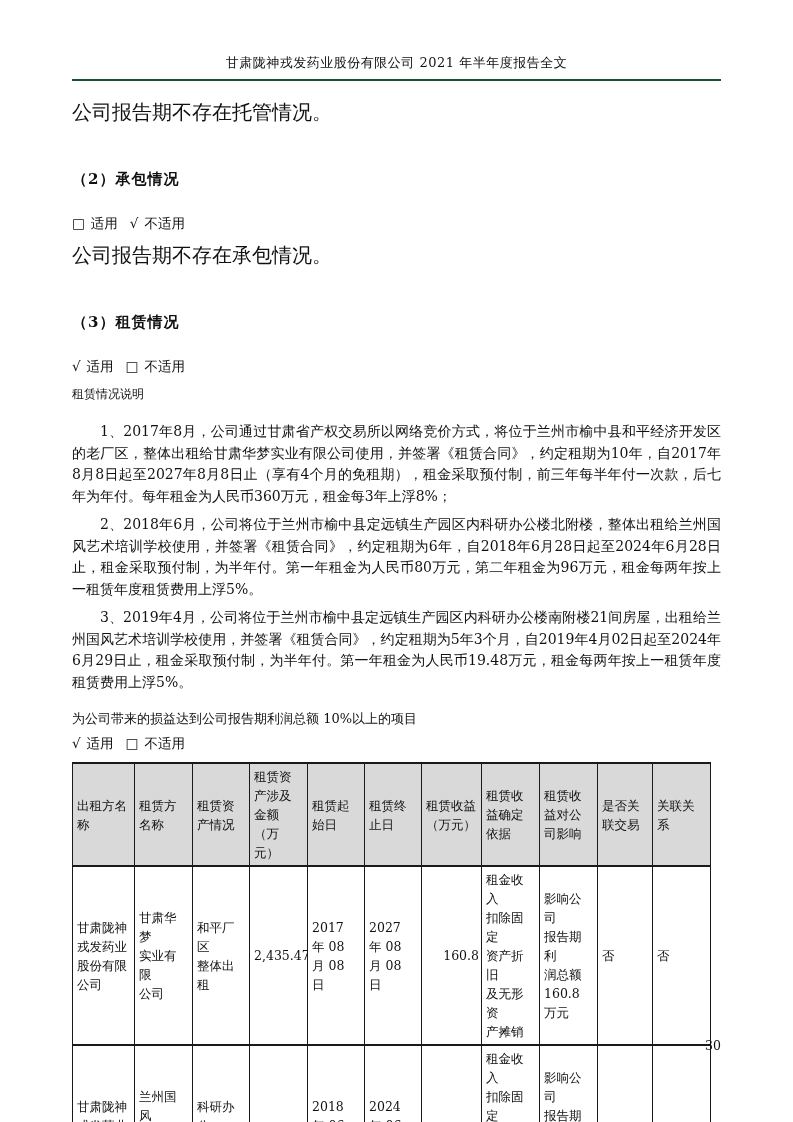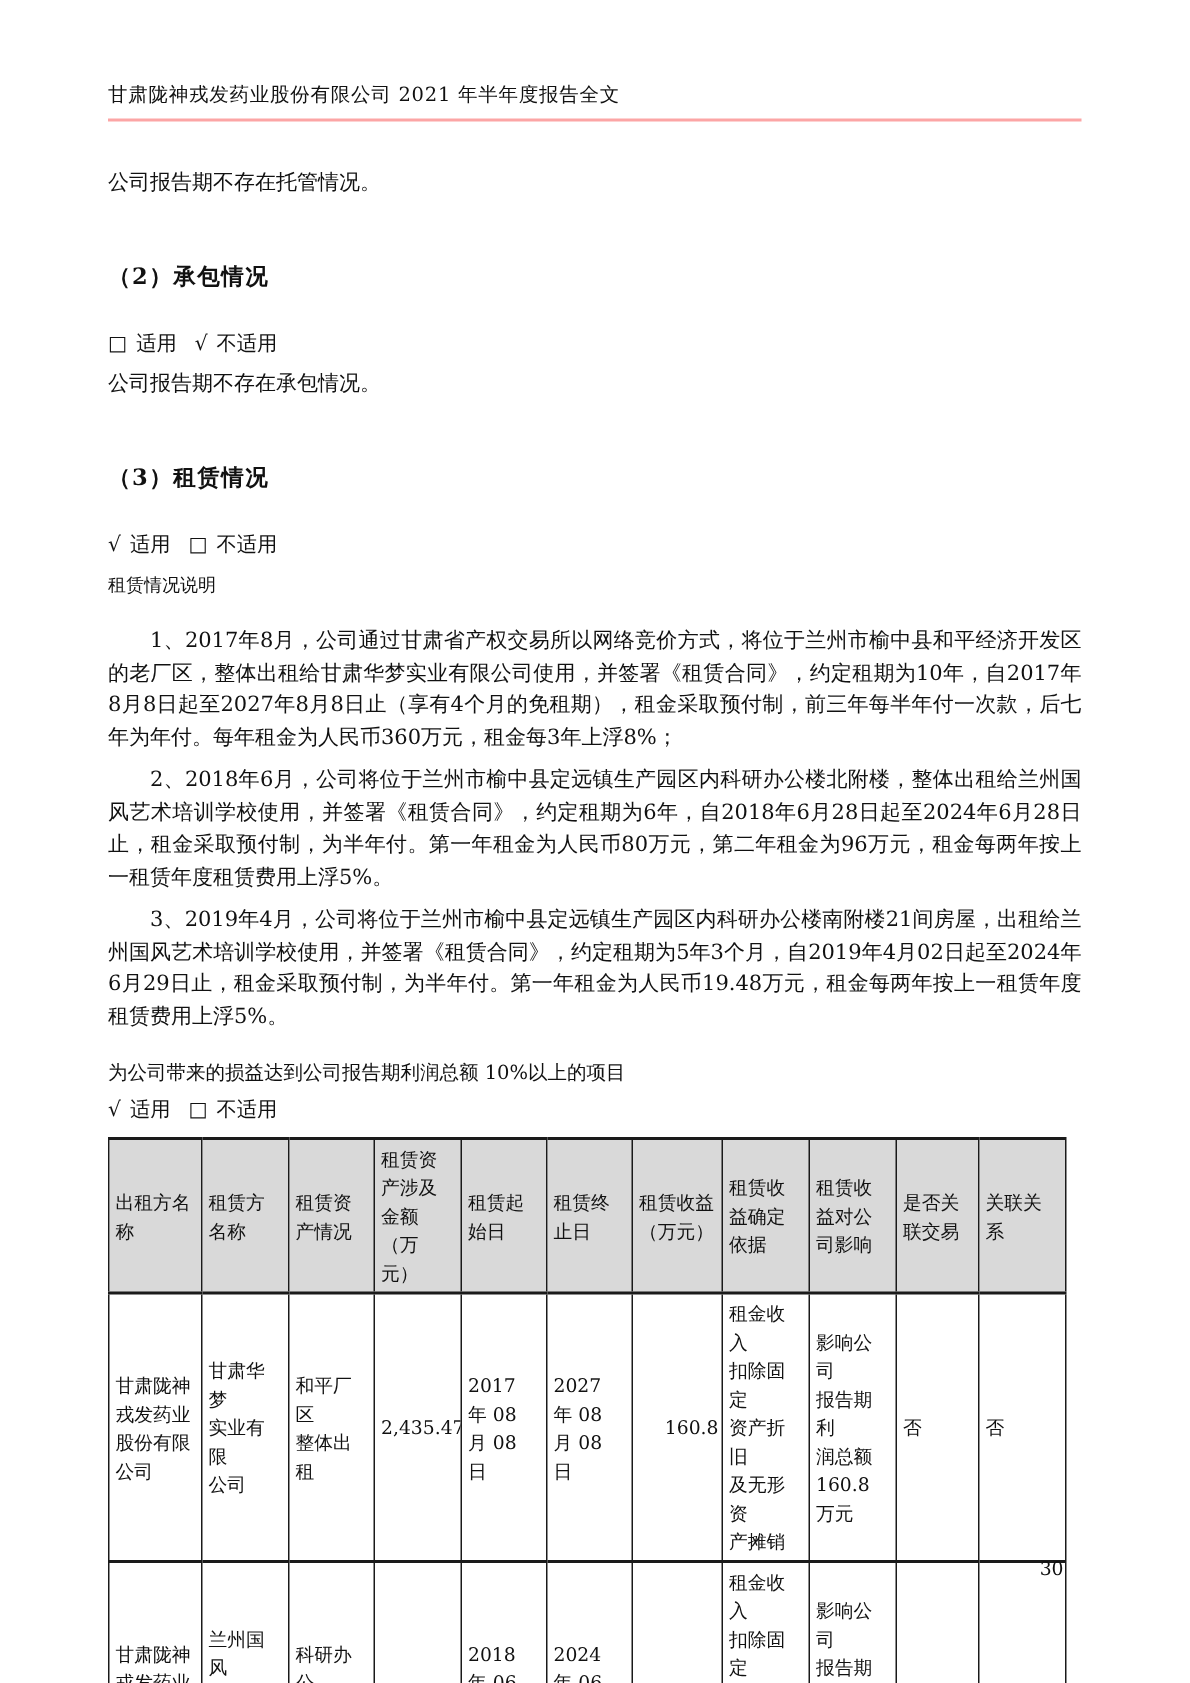--- a/index.html
+++ b/index.html
@@ -10,27 +10,27 @@
     position:relative;
     overflow:hidden;
   }
   .page {
     box-sizing:border-box;
     width:793px; height:1122px;
     padding:54px 72px 0 72px;
     position:relative;
   }
   .doc-header {
-    text-align:left;
+    text-align:center;
     font-size:13px;
     letter-spacing:0.5px;
     padding-bottom:7px;
-    border-bottom:2px solid #fca5a5;
-  }
-  .note { font-size:14px; margin:32px 0 0 0; }
+    border-bottom:2px solid #14532d;
+  }
+  .note { font-size:20px; margin:18px 0 0 0; }
   .sec-heading {
     font-size:15px; font-weight:bold;
     margin:44px 0 0 0;
     letter-spacing:1px;
   }
   .applicability { font-size:13.5px; margin:26px 0 0 0; }
   .applicability .mark { display:inline-block; margin-right:6px; }
   .applicability .lbl  { display:inline-block; margin-right:12px; }
   .desc-label { font-size:12px; margin:10px 0 0 0; }
   .para {
@@ -62,21 +62,21 @@
     background:#d9d9d9;
     text-align:left;
     height:62px;
   }
   .lease-table td { text-align:left; white-space:pre-line; }
   .lease-table td.num { text-align:right; white-space:nowrap; padding-right:2px; }
   .row-1 { height:105px; }
   .row-2 { height:103px; }
   .page-number {
     position:absolute;
-    top:1038px; right:84px;
+    top:1038px; right:72px;
     font-size:12.5px;
   }
 </style>
 </head>
 <body>
 
 <div class="page">
 
   <div class="doc-header">甘肃陇神戎发药业股份有限公司 2021 年半年度报告全文</div>
 

